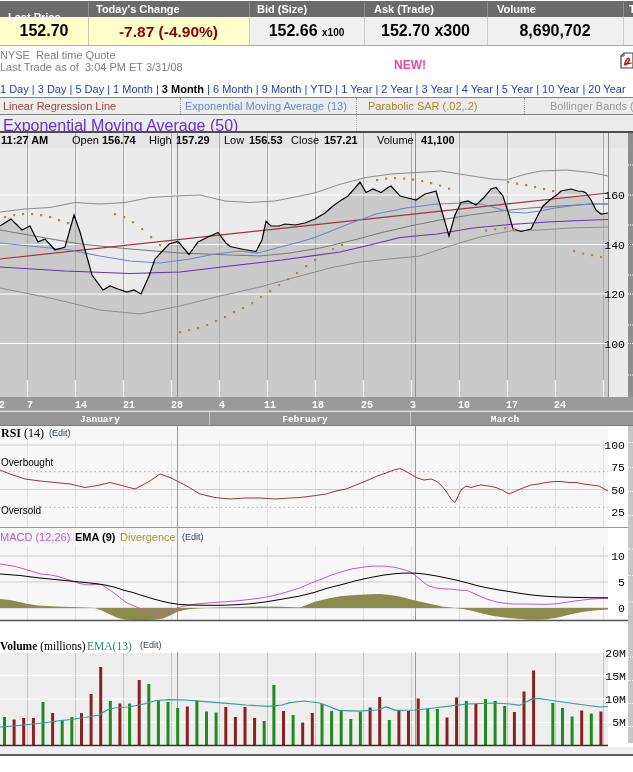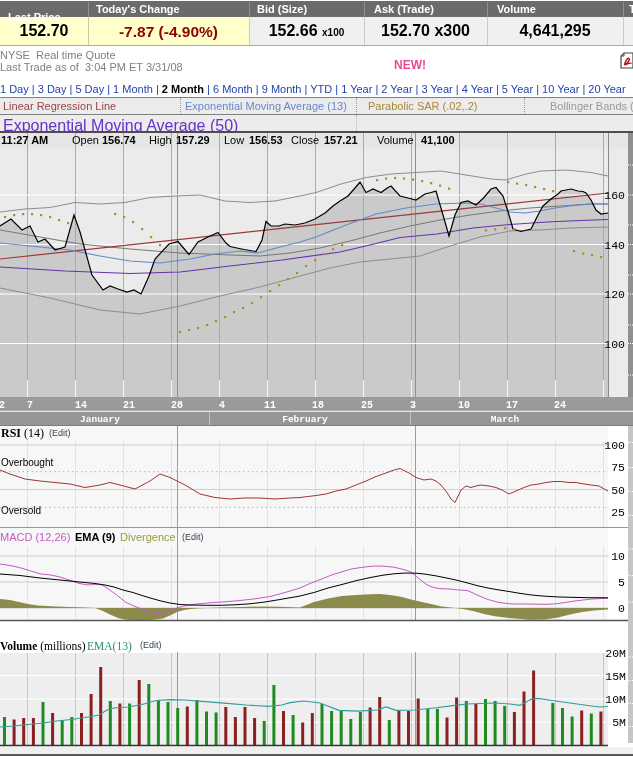--- a/index.html
+++ b/index.html
@@ -24,32 +24,32 @@
 <div class="abs" style="left:8px;top:11px;color:#fff;font-size:11px;font-weight:bold;">Last Price</div>
 <div class="abs" style="left:96px;top:3px;color:#fff;font-size:11px;font-weight:bold;">Today's Change</div>
 <div class="abs" style="left:257px;top:3px;color:#fff;font-size:11px;font-weight:bold;">Bid (Size)</div>
 <div class="abs" style="left:374px;top:3px;color:#fff;font-size:11px;font-weight:bold;">Ask (Trade)</div>
 <div class="abs" style="left:497px;top:3px;color:#fff;font-size:11px;font-weight:bold;">Volume</div>
 <div class="abs" style="left:629px;top:3px;color:#fff;font-size:11px;font-weight:bold;">To</div>
 <div class="abs" style="left:0;top:22px;width:88px;text-align:center;font-size:16px;font-weight:bold;color:#000;">152.70</div>
 <div class="abs" style="left:88px;top:23px;width:161px;text-align:center;font-size:15.5px;font-weight:bold;color:#8b0000;">-7.87 (-4.90%)</div>
 <div class="abs" style="left:249px;top:22px;width:115px;text-align:center;font-size:16px;font-weight:bold;color:#000;">152.66 <span style="font-size:10px;">x100</span></div>
 <div class="abs" style="left:364px;top:22px;width:123px;text-align:center;font-size:16px;font-weight:bold;color:#000;">152.70 <span style="font-size:16px;">x300</span></div>
-<div class="abs" style="left:487px;top:22px;width:136px;text-align:center;font-size:16px;font-weight:bold;color:#000;">4,641,295</div>
+<div class="abs" style="left:487px;top:22px;width:136px;text-align:center;font-size:16px;font-weight:bold;color:#000;">8,690,702</div>
 
 <div class="abs" style="left:0;top:49px;white-space:nowrap;font-size:11px;color:#808080;">NYSE&nbsp; Real time Quote</div>
 <div class="abs" style="left:0;top:61px;font-size:11px;color:#808080;">Last Trade as of&nbsp; 3:04 PM ET 3/31/08</div>
 <div class="abs" style="left:394px;top:58px;font-size:12px;font-weight:bold;color:#ec4899;">NEW!</div>
 <svg class="abs" style="left:620px;top:52px;" width="14" height="18" viewBox="0 0 14 18">
   <path d="M4,1 L13,1 L13,16 L1,16 L1,4 Z" fill="#ffffff" stroke="#444" stroke-width="1.2"></path>
   <path d="M4,1 L4,4 L1,4 Z" fill="#eeeeee" stroke="#444" stroke-width="1"></path>
   <path d="M4.5,13 C5,9.5 7.5,5.5 9,6.5 C10.5,7.5 7,12 4.5,13 C8,11.5 11,10.5 11.5,11.5" fill="none" stroke="#b01616" stroke-width="1.5"></path>
 </svg>
 
-<div class="abs" style="left:0;top:83px;width:630px;font-size:11px;color:#2244aa;white-space:nowrap;">1 Day | 3 Day | 5 Day | 1 Month | <span style="color:#000;font-weight:bold;">2 Month</span> | 6 Month | 9 Month | YTD | 1 Year | 2 Year | 3 Year | 4 Year | 5 Year | 10 Year | 20 Year</div>
+<div class="abs" style="left:0;top:83px;width:630px;font-size:11px;color:#2244aa;white-space:nowrap;">1 Day | 3 Day | 5 Day | 1 Month | <span style="color:#000;font-weight:bold;">3 Month</span> | 6 Month | 9 Month | YTD | 1 Year | 2 Year | 3 Year | 4 Year | 5 Year | 10 Year | 20 Year</div>
 
 <div class="abs" style="left:0;top:97px;width:633px;height:1px;background:#808080;"></div>
 <div class="abs" style="left:0;top:98px;width:633px;height:16px;background:#ececec;"></div>
 <div class="abs" style="left:0;top:114px;width:633px;height:1px;background:#808080;"></div>
 <div class="abs" style="left:0;top:115px;width:633px;height:16px;background:#ececec;"></div>
 <div class="abs" style="left:0;top:131px;width:633px;height:1px;background:#808080;"></div>
 <div class="abs" style="left:3px;top:100px;font-size:11px;color:#994444;">Linear Regression Line</div>
 <div class="abs" style="left:185px;top:100px;font-size:11px;color:#6688cc;">Exponential Moving Average (13)</div>
 <div class="abs" style="left:368px;top:100px;font-size:11px;color:#aa8833;">Parabolic SAR (.02,.2)</div>
 <div class="abs" style="left:550px;top:100px;font-size:11px;color:#999999;white-space:nowrap;">Bollinger Bands (2</div>

